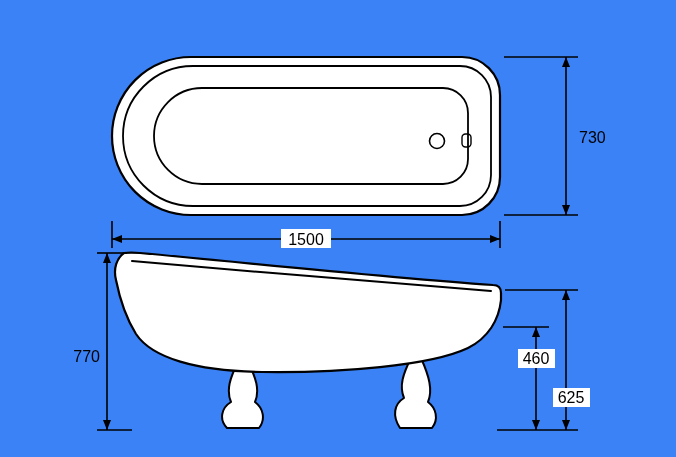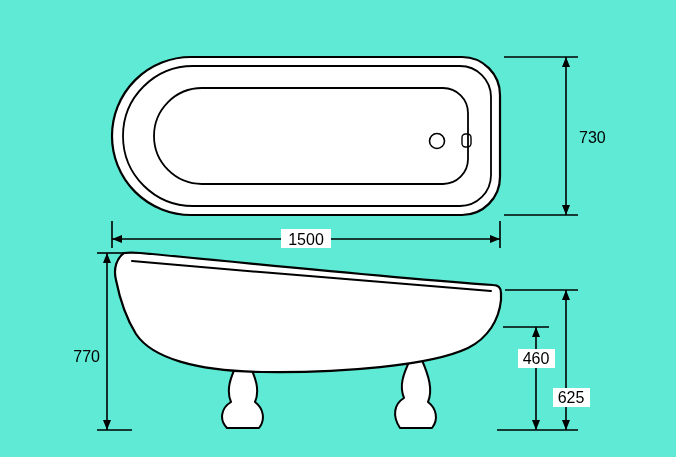--- a/index.html
+++ b/index.html
@@ -4,21 +4,21 @@
 <style>
   html, body {
     margin: 0;
     padding: 0;
     background: #ffffff;
   }
   .canvas {
     position: relative;
     width: 676px;
     height: 457px;
-    background: #5eead4;
+    background: #3b82f6;
     font-family: "Liberation Sans", sans-serif;
     overflow: hidden;
   }
   svg text {
     font-family: "Liberation Sans", sans-serif;
     font-size: 16px;
     fill: #000000;
   }
   .outline {
     fill: #ffffff;

